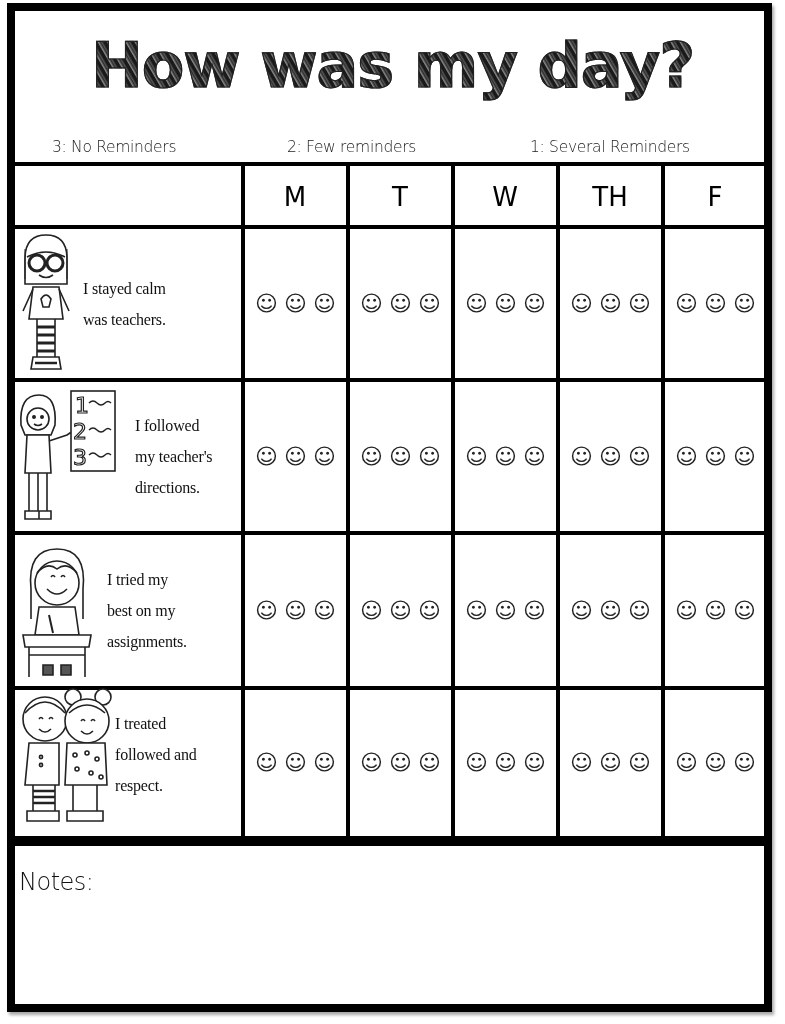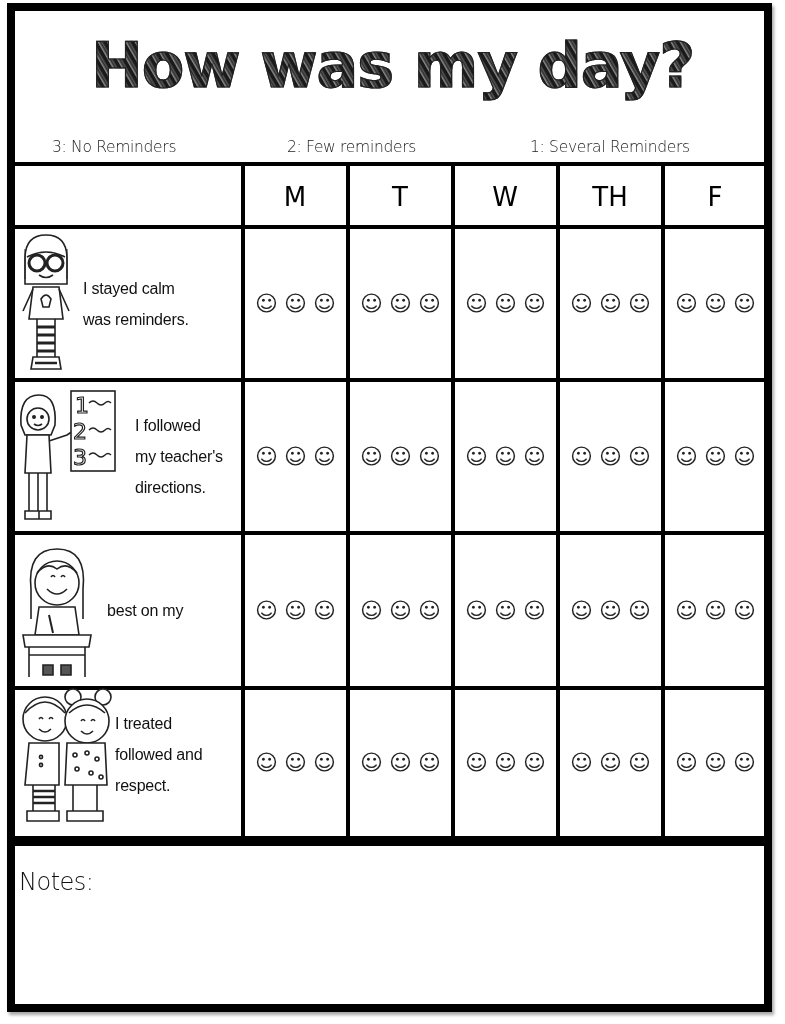--- a/index.html
+++ b/index.html
@@ -41,21 +41,21 @@
       display: flex; align-items: center; justify-content: center;
       font-family: "DejaVu Sans", sans-serif; font-size: 26px; color: #000;
     }
 
     .behavior {
       position: absolute; left: 15px; width: 227px;
       display: flex; align-items: center;
     }
     .behavior .pic { flex: 0 0 auto; }
     .behavior .txt {
-      font-family: Liberation Sans, sans-serif; font-size: 16px; line-height: 31px;
+      font-family: Liberation Serif, serif; font-size: 16px; line-height: 31px;
       color: #111; letter-spacing: -0.2px;
     }
 
     .cell {
       position: absolute; width: 101px;
       display: flex; align-items: center; justify-content: center; gap: 6px;
     }
     .smiley {
       display: inline-block; font-size: 22px; line-height: 22px; color: #222;
       font-family: "DejaVu Sans", sans-serif;
@@ -111,21 +111,21 @@
       <path d="M18 60 L8 82 M44 60 L54 82"></path>
       <path d="M26 70 Q31 62 36 70 L34 78 L28 78 Z"></path>
       <path d="M22 90 L22 128 M40 90 L40 128"></path>
       <path d="M22 98 L40 98 M22 106 L40 106 M22 114 L40 114 M22 122 L40 122" stroke-width="3"></path>
       <path d="M18 128 L44 128 L46 140 L16 140 Z" fill="#fff"></path>
       <path d="M20 134 L42 134" stroke-width="2.5"></path>
     </svg>
   </span>
   <span class="txt" style="margin-left:6px;">
     <span style="display:block">I stayed calm</span>
-    <span style="display:block">was reminders.</span>
+    <span style="display:block">was teachers.</span>
   </span>
 </div>
 
 <div class="behavior" style="top:382px;height:149px;">
   <span class="pic">
     <svg width="106" height="140" viewBox="0 0 106 140" fill="none" stroke="#222" stroke-width="1.6">
       <path d="M6 40 Q4 10 24 10 Q42 10 40 40 L36 50 L10 50 Z" fill="#fff"></path>
       <circle cx="23" cy="34" r="11" fill="#fff"></circle>
       <circle cx="19" cy="32" r="1.2" fill="#222"></circle>
       <circle cx="27" cy="32" r="1.2" fill="#222"></circle>
@@ -161,21 +161,23 @@
       <path d="M30 50 Q40 60 50 50"></path>
       <path d="M22 68 L18 96 L62 96 L58 68 Z" fill="#fff"></path>
       <path d="M32 76 L36 94" stroke-width="2"></path>
       <path d="M6 96 L74 96 L72 108 L8 108 Z" fill="#fff"></path>
       <path d="M12 108 L12 138 M68 108 L68 138"></path>
       <path d="M12 116 L68 116"></path>
       <path d="M26 126 L36 126 L36 136 L26 136 Z M44 126 L54 126 L54 136 L44 136 Z" fill="#555"></path>
     </svg>
   </span>
   <span class="txt" style="margin-left:10px;">
+    <span style="display:block">I tried my</span>
     <span style="display:block">best on my</span>
+    <span style="display:block">assignments.</span>
   </span>
 </div>
 
 <div class="behavior" style="top:690px;height:129px;">
   <span class="pic">
     <svg width="100" height="140" viewBox="0 0 100 140" fill="none" stroke="#222" stroke-width="1.6">
       <circle cx="30" cy="36" r="22" fill="#fff"></circle>
       <path d="M10 30 Q30 8 50 30"></path>
       <path d="M24 36 q2 -3 4 0 M34 36 q2 -3 4 0"></path>
       <path d="M24 46 Q30 52 36 46"></path>

